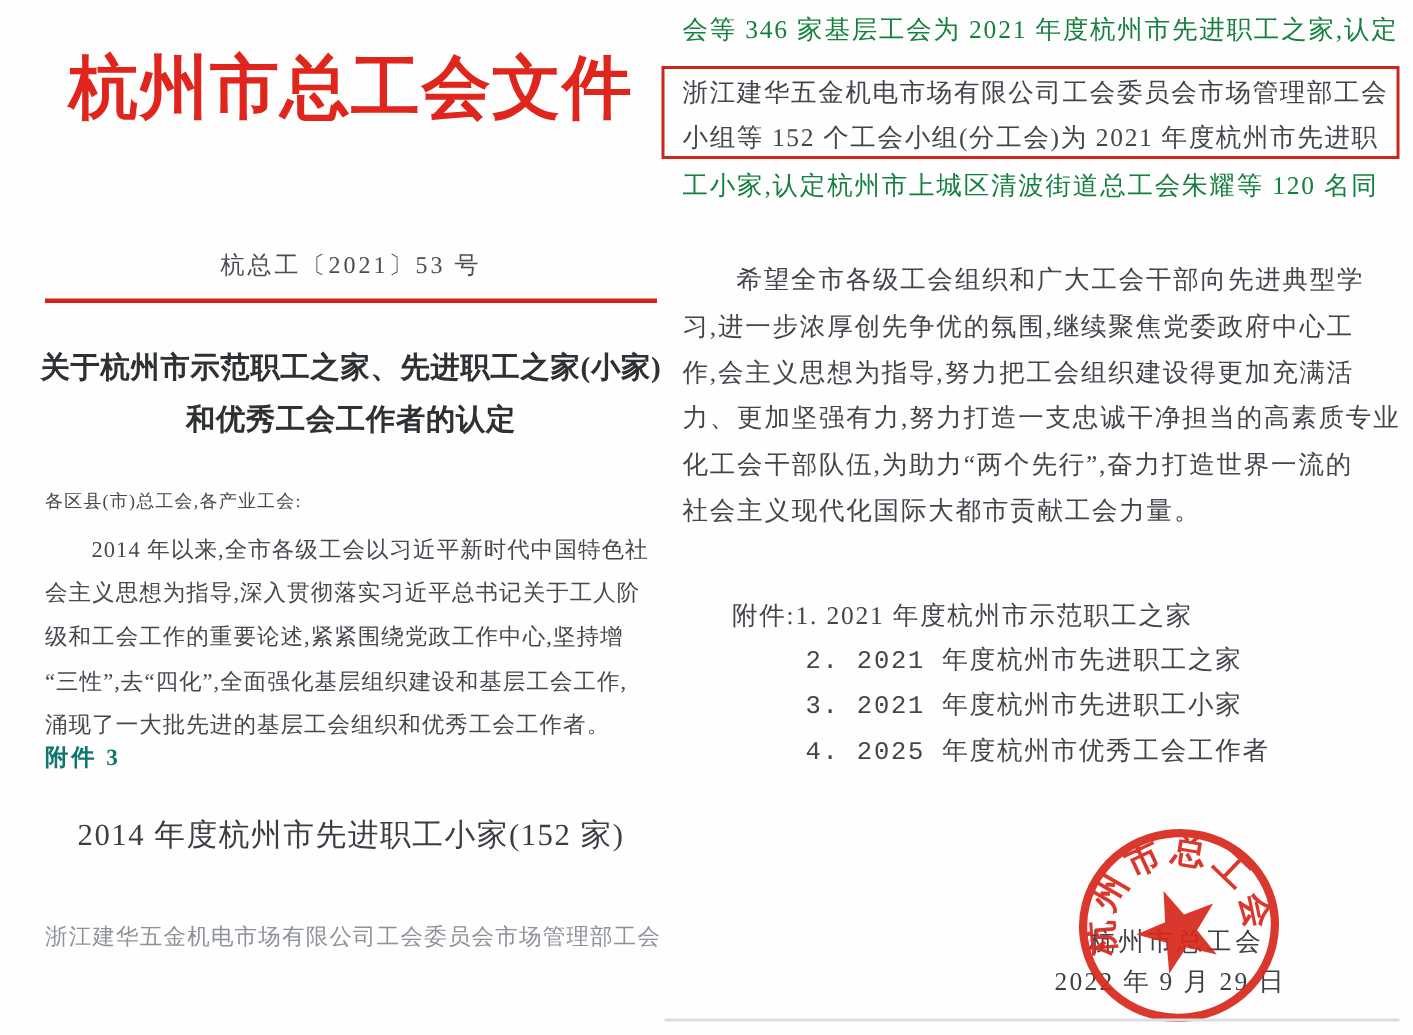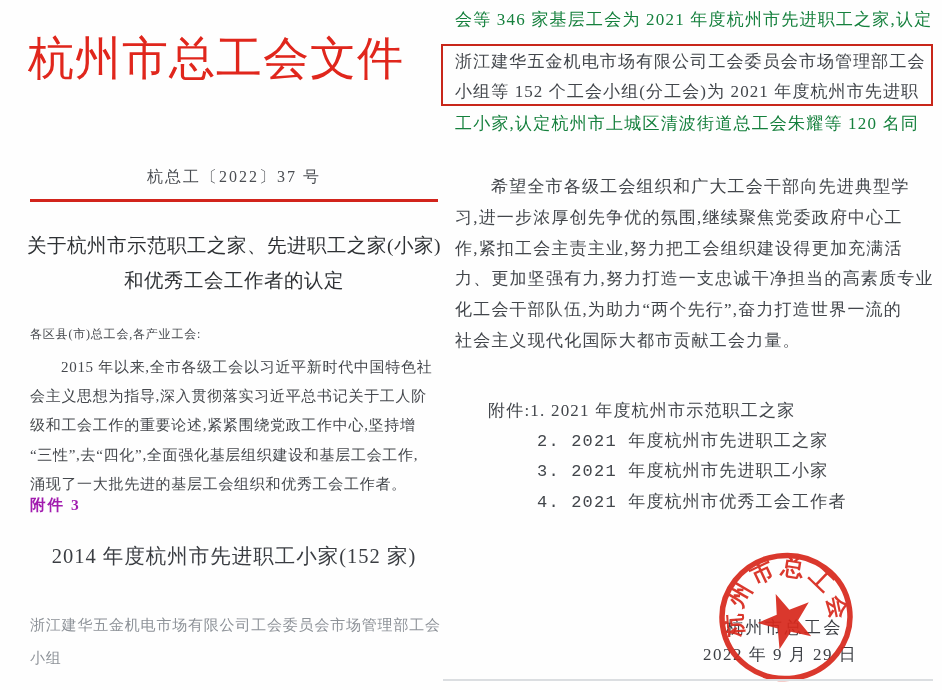--- a/index.html
+++ b/index.html
@@ -6,47 +6,47 @@
   body{
     width:942px;height:690px;background:#ffffff;
     font-family:"Liberation Serif","DejaVu Serif",serif;
     color:#45484d;overflow:hidden;
   }
   #canvas{position:relative;width:942px;height:690px;background:#fefefe;}
   .abs{position:absolute;}
 
   
   .masthead{
-    left:28px;top:28px;width:412px;
-    font-size:46px;font-weight:normal;color:#e0261c;letter-spacing:1px;
+    left:28px;top:28px;width:412px;text-align:center;
+    font-size:46px;font-weight:bold;color:#e0261c;letter-spacing:1px;
     white-space:nowrap;
   }
   .doc-number{
     left:30px;top:167px;width:408px;text-align:center;
     font-size:16px;letter-spacing:2px;color:#4a4d52;white-space:nowrap;
   }
   .red-rule{
     left:30px;top:199px;width:408px;height:3px;background:#d2241c;
   }
   .doc-title{
     left:18px;top:228px;width:432px;text-align:center;
-    font-size:19.5px;font-weight:normal;line-height:35px;color:#2e3134;
+    font-size:19.5px;font-weight:bold;line-height:35px;color:#2e3134;
     letter-spacing:0.5px;
   }
   .salutation{
     left:30px;top:326px;font-size:12px;letter-spacing:0.8px;white-space:nowrap;
   }
   .para-left{
     left:30px;top:353px;width:414px;font-size:15px;line-height:29.2px;
     letter-spacing:0.7px;
   }
   .para-left div{white-space:nowrap;}
   .indent-sm{padding-left:31px;}
   .att3-label{
-    left:30px;top:495px;font-size:15.5px;font-weight:bold;color:#a21caf;
+    left:30px;top:495px;font-size:15.5px;font-weight:bold;color:#0f766e;
     letter-spacing:2px;white-space:nowrap;
   }
   .att3-title{
     left:20px;top:542px;width:428px;text-align:center;
     font-size:20.5px;letter-spacing:1px;color:#3a3d42;white-space:nowrap;
   }
   .org-entry{
     left:30px;top:609px;width:420px;font-size:15px;line-height:32.5px;
     letter-spacing:0.8px;color:#8d9298;
   }
@@ -87,73 +87,72 @@
     left:443px;top:679px;width:490px;height:1.5px;background:#dbdee1;
   }
 </style>
 </head>
 <body>
 
 <div id="canvas">
 
   <div class="abs masthead">杭州市总工会文件</div>
 
-  <div class="abs doc-number">杭总工〔2022〕37 号</div>
+  <div class="abs doc-number">杭总工〔2021〕53 号</div>
 
   <div class="abs red-rule"></div>
 
   <div class="abs doc-title">
     <div>关于杭州市示范职工之家、先进职工之家(小家)</div>
     <div>和优秀工会工作者的认定</div>
   </div>
 
   <div class="abs salutation">各区县(市)总工会,各产业工会:</div>
 
   <div class="abs para-left">
-    <div class="indent-sm">2015 年以来,全市各级工会以习近平新时代中国特色社</div>
+    <div class="indent-sm">2014 年以来,全市各级工会以习近平新时代中国特色社</div>
     <div>会主义思想为指导,深入贯彻落实习近平总书记关于工人阶</div>
     <div>级和工会工作的重要论述,紧紧围绕党政工作中心,坚持增</div>
     <div>“三性”,去“四化”,全面强化基层组织建设和基层工会工作,</div>
     <div>涌现了一大批先进的基层工会组织和优秀工会工作者。</div>
   </div>
 
   <div class="abs att3-label">附件 3</div>
 
   <div class="abs att3-title">2014 年度杭州市先进职工小家(152 家)</div>
 
   <div class="abs org-entry">
     <div>浙江建华五金机电市场有限公司工会委员会市场管理部工会</div>
-    <div>小组</div>
   </div>
 
   <div class="abs r-text r-line1">会等 346 家基层工会为 2021 年度杭州市先进职工之家,认定</div>
 
   <div class="abs highlight-box">
     <div>浙江建华五金机电市场有限公司工会委员会市场管理部工会</div>
     <div>小组等 152 个工会小组(分工会)为 2021 年度杭州市先进职</div>
   </div>
 
   <div class="abs r-text r-line4">工小家,认定杭州市上城区清波街道总工会朱耀等 120 名同</div>
 
   <div class="abs para-right">
     <div class="indent-lg">希望全市各级工会组织和广大工会干部向先进典型学</div>
     <div>习,进一步浓厚创先争优的氛围,继续聚焦党委政府中心工</div>
-    <div>作,紧扣工会主责主业,努力把工会组织建设得更加充满活</div>
+    <div>作,会主义思想为指导,努力把工会组织建设得更加充满活</div>
     <div>力、更加坚强有力,努力打造一支忠诚干净担当的高素质专业</div>
     <div>化工会干部队伍,为助力“两个先行”,奋力打造世界一流的</div>
     <div>社会主义现代化国际大都市贡献工会力量。</div>
   </div>
 
   <div class="abs attachments">
     <div>
       <span>附件:</span><span>1. 2021 年度杭州市示范职工之家</span>
     </div>
     <div class="att-indent">2. 2021 年度杭州市先进职工之家</div>
     <div class="att-indent">3. 2021 年度杭州市先进职工小家</div>
-    <div class="att-indent">4. 2021 年度杭州市优秀工会工作者</div>
+    <div class="att-indent">4. 2025 年度杭州市优秀工会工作者</div>
   </div>
 
   <div class="abs signer">杭州市总工会</div>
 
   <div class="abs sign-date">2022 年 9 月 29 日</div>
 
   <svg class="abs seal" viewBox="0 0 144 136">
     <g transform="rotate(-8 72 68)">
       <ellipse cx="72" cy="68" rx="64" ry="61.5" fill="none" stroke="#d8281c" stroke-width="5.5"></ellipse>
       <polygon fill="#d8281c" transform="translate(72,72) rotate(-14)" points="0,-29 6.8,-9.4 27.6,-9 11,3.6 17.1,23.5 0,11.6 -17.1,23.5 -11,3.6 -27.6,-9 -6.8,-9.4"></polygon>

